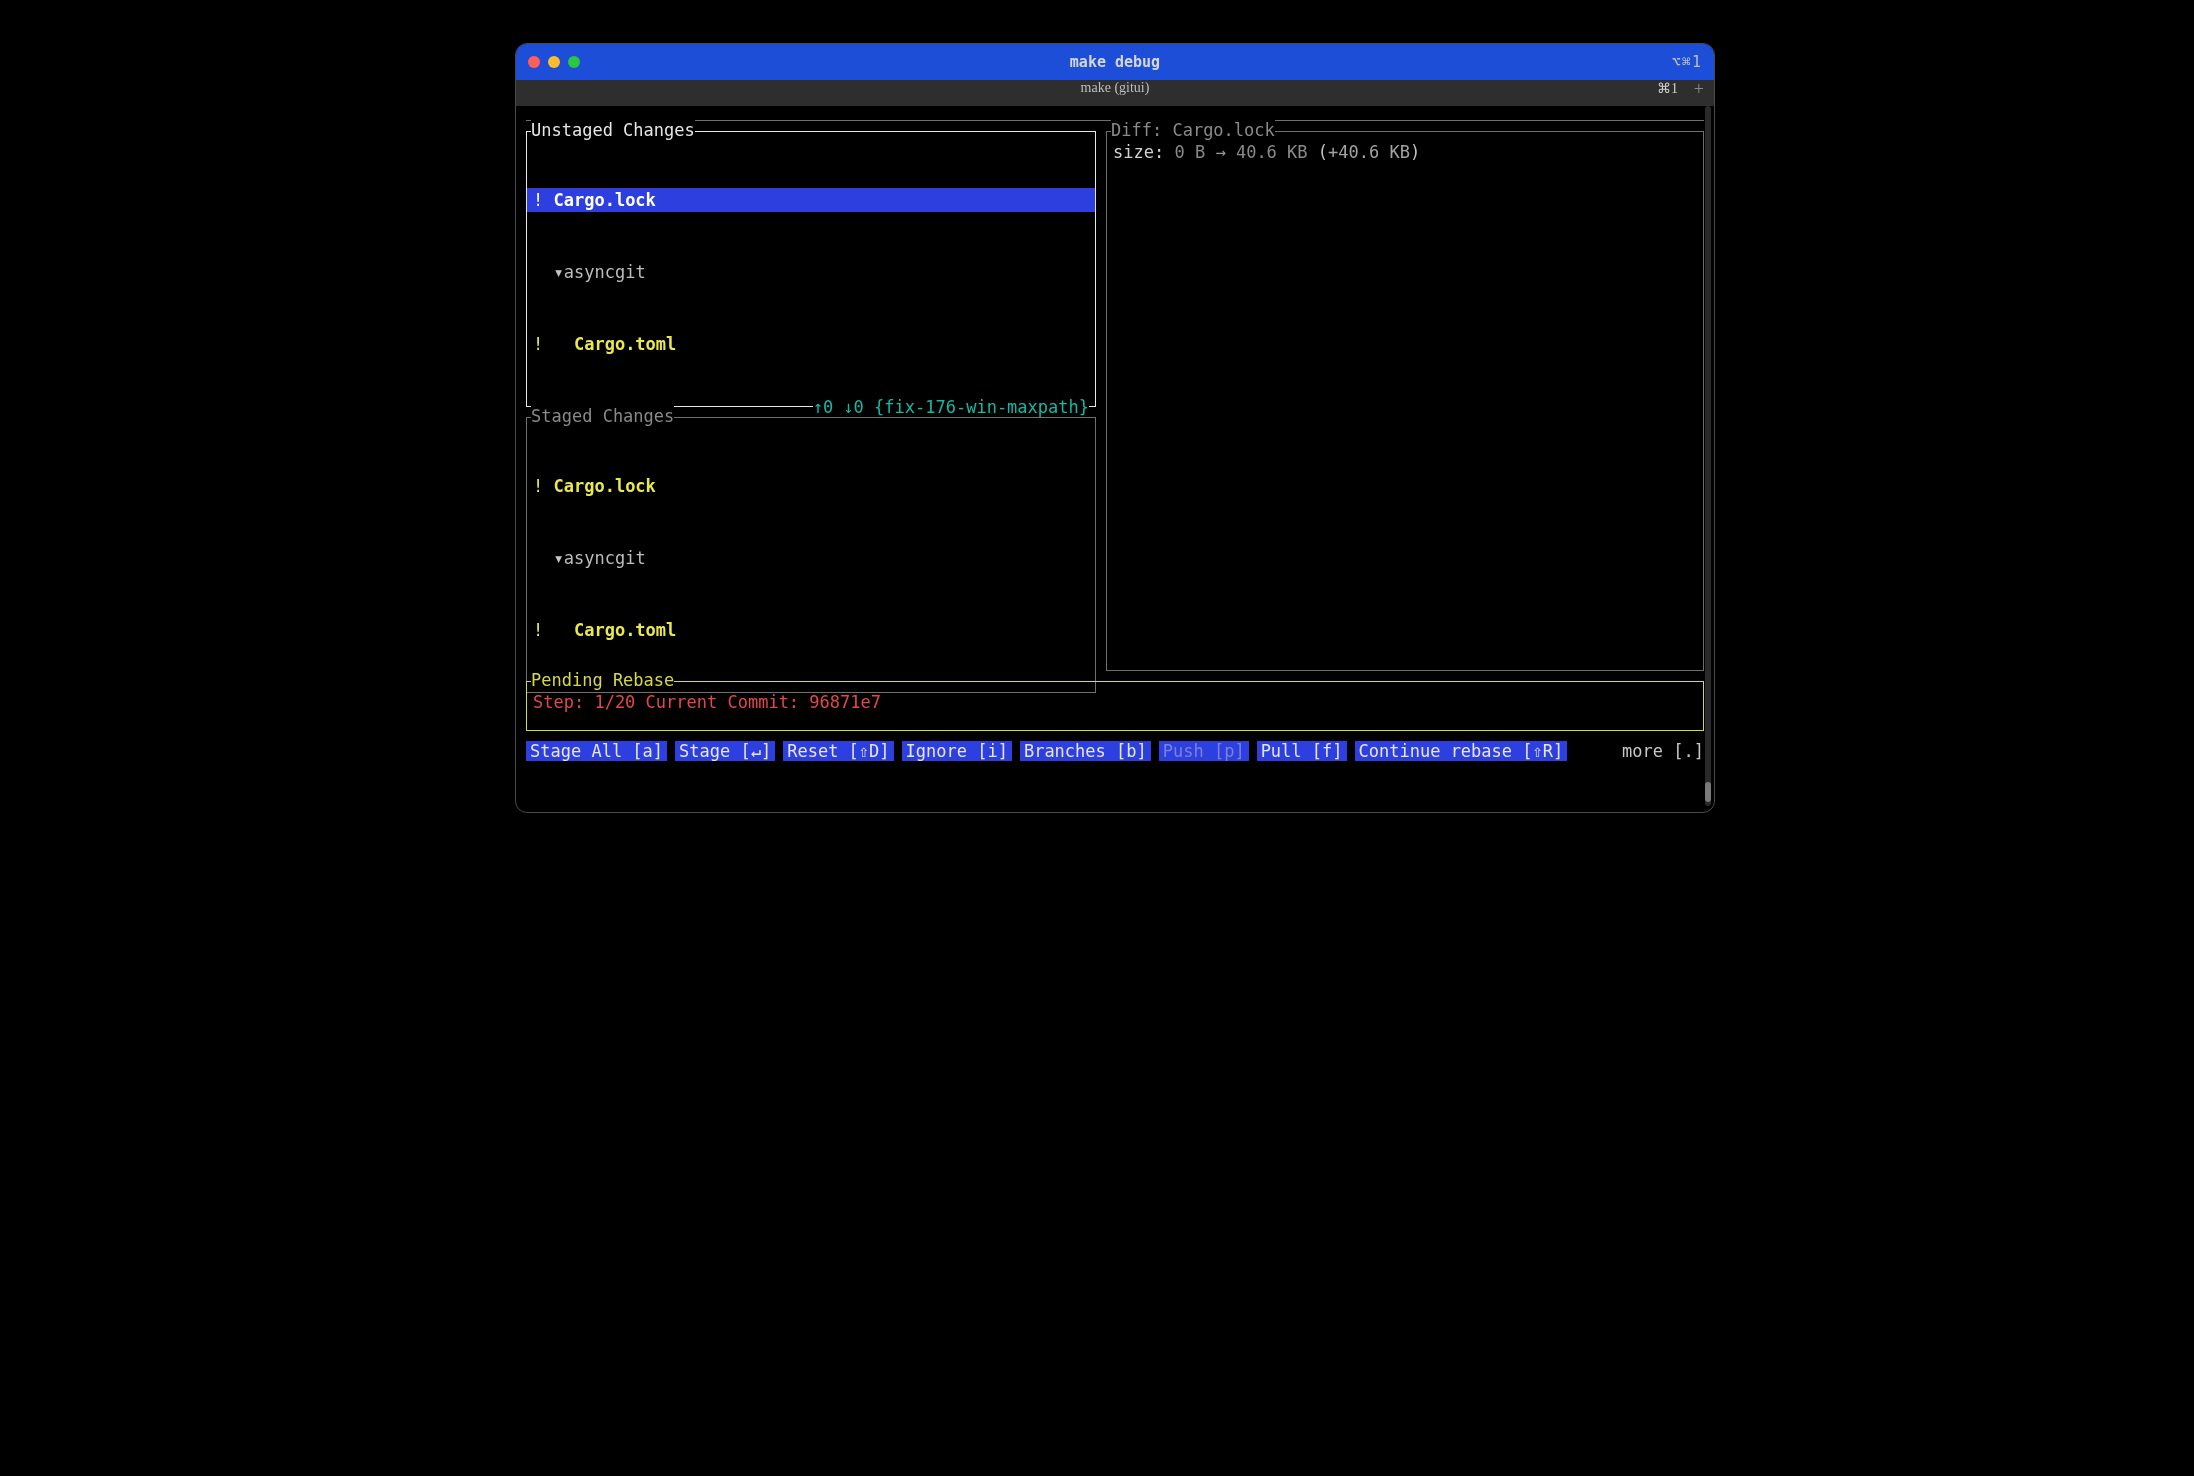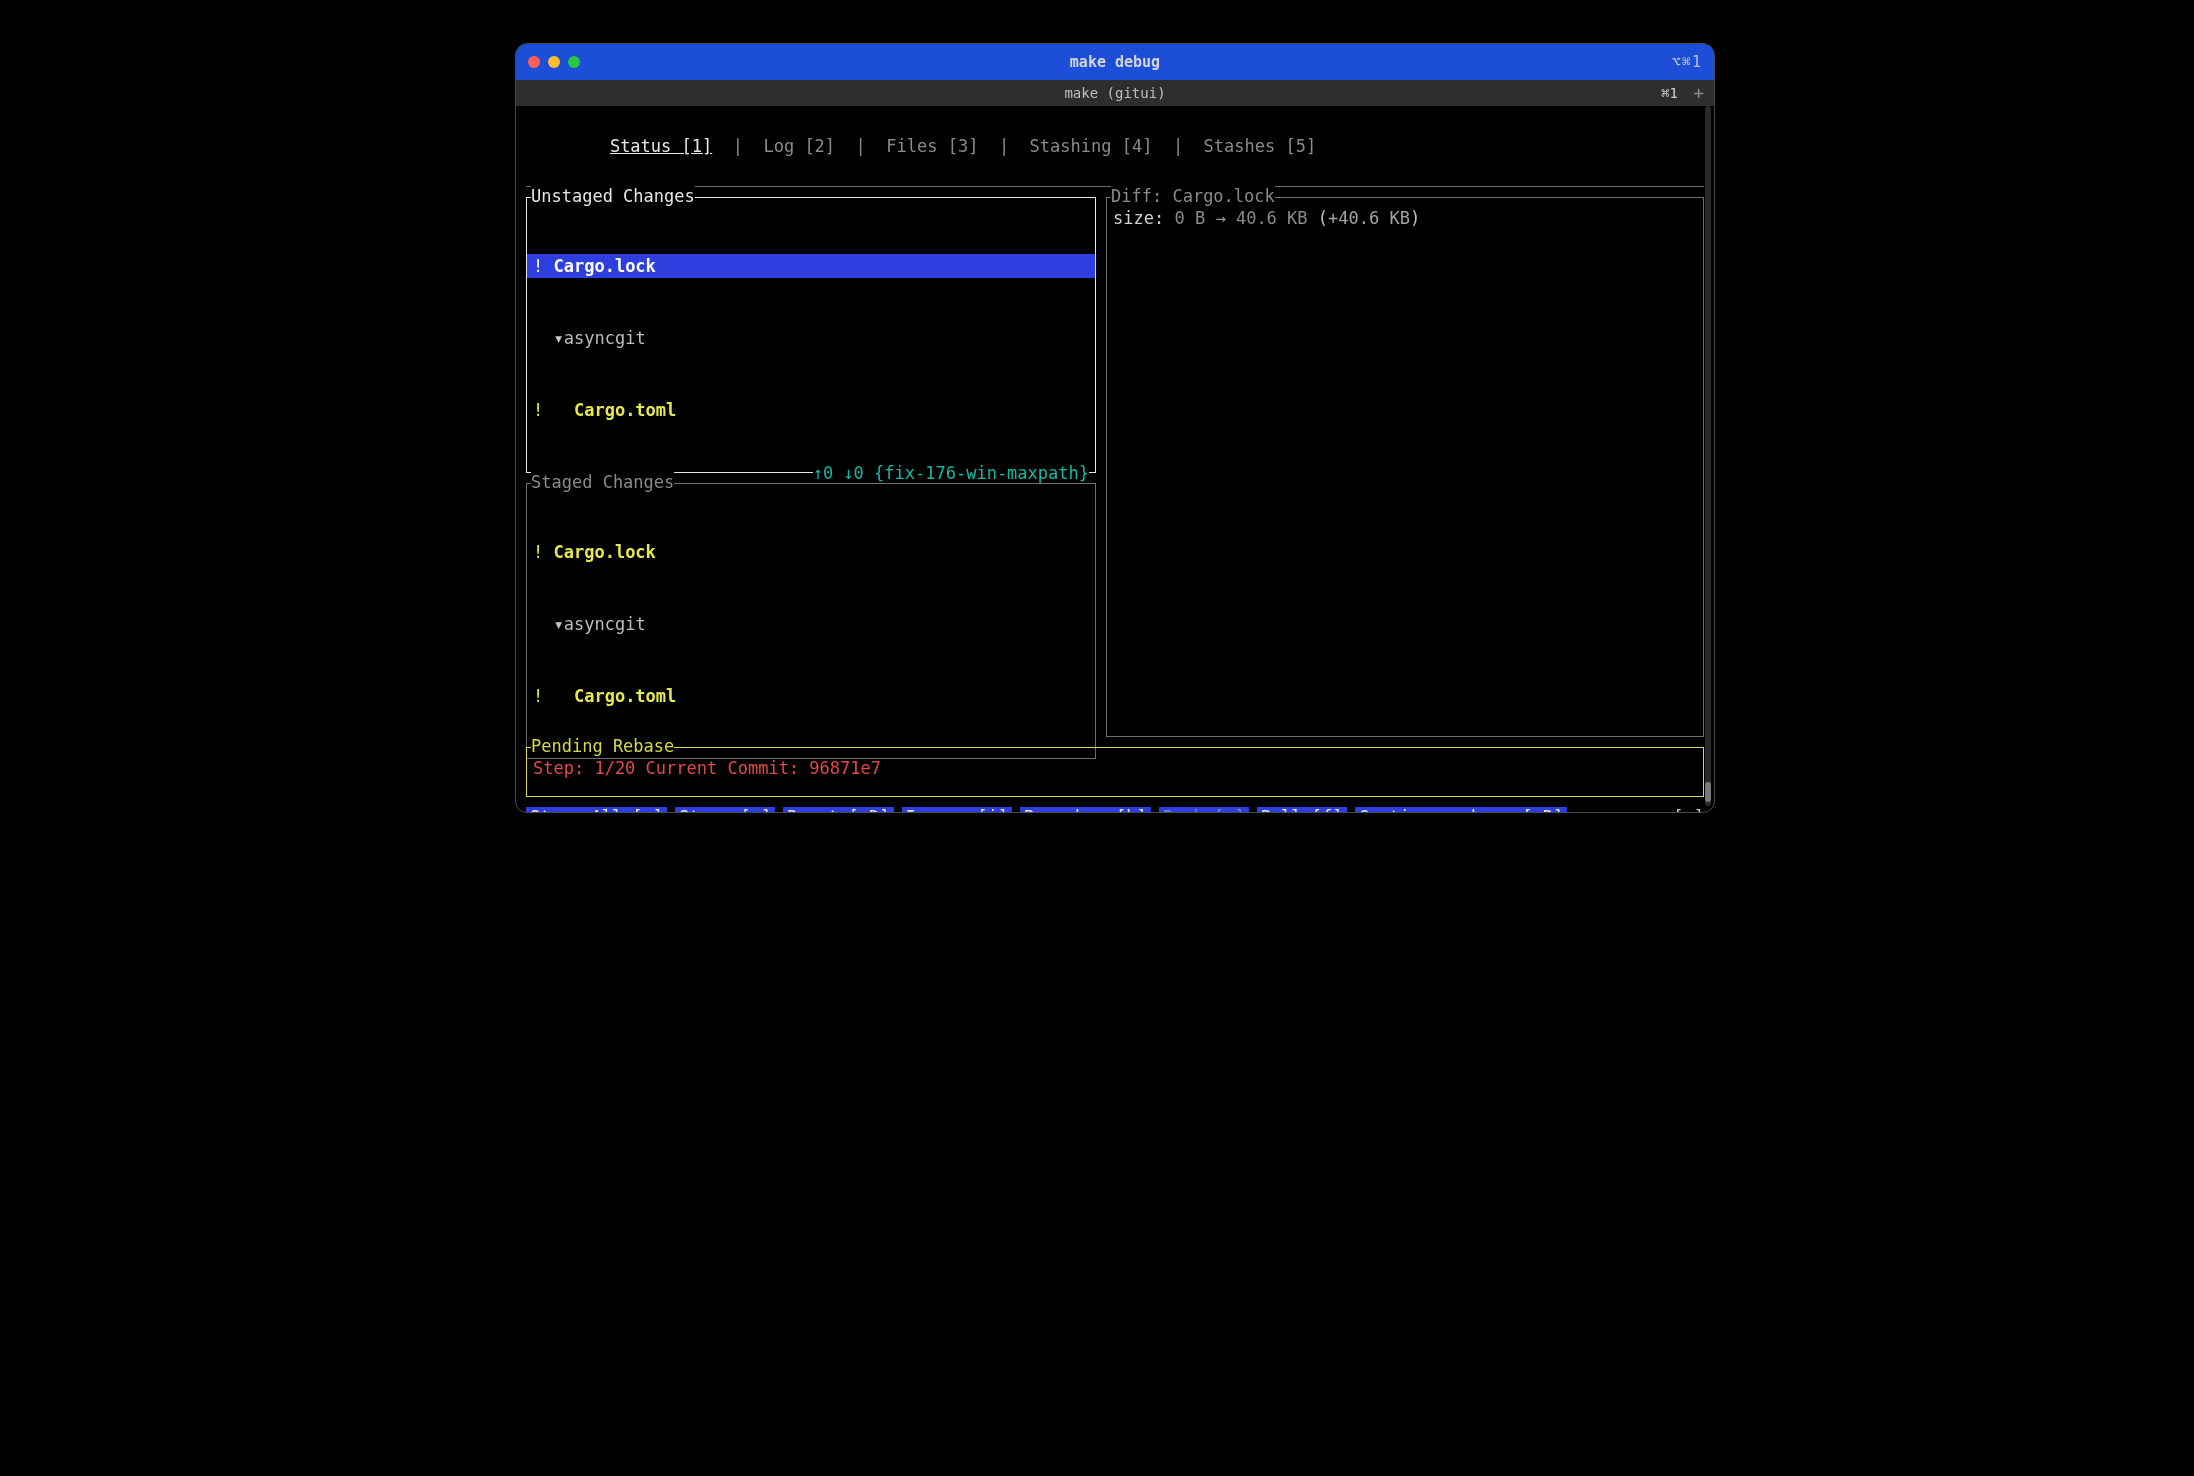--- a/index.html
+++ b/index.html
@@ -30,23 +30,23 @@
   .dot { width: 12px; height: 12px; border-radius: 50%; }
   .dot.red    { background: #ff5f57; }
   .dot.yellow { background: #febc2e; }
   .dot.green  { background: #28c840; }
   .title-center { position: absolute; left:0; right:0; text-align:center; font-weight:600; color:#d6d6d6; font-size:15px; }
   .title-right { position:absolute; right:12px; color:#bfbfbf; font-size:15px; letter-spacing:1px;}
 
   .tabbar {
     height: 26px;
     background: #2e2e2e;
-    display:flex; align-items:center; justify-content:center;
+    display:flex; justify-content:center;
     position:relative;
-    font-size:14px; color:#bfbfbf;
+    font-size:14px; color:#bfbfbf;font-family:Liberation Serif, serif;
   }
   .tabbar .tab-right { position:absolute; right:36px; color:#cfcfcf;}
   .tabbar .plus { position:absolute; right:10px; color:#8a8a8a; font-size:18px; line-height:1;}
 
   .term {
     position:absolute; left:0; right:0; top:62px; bottom:0;
     padding: 10px 10px 6px 10px;
   }
 
   .tabsrow { color:#8a8a8a; white-space:pre; padding: 0 2px 6px 2px; }
@@ -146,23 +146,20 @@
     </div>
 
     <div class="tabbar">
       <span>make (gitui)</span>
       <span class="tab-right">⌘1</span>
       <span class="plus">+</span>
     </div>
 
     <div class="term">
 
-      <div class="tabsrow">
-        <span class="active">Status [1]</span><span class="sep">  |  </span><span class="itm">Log [2]</span><span class="sep">  |  </span><span class="itm">Files [3]</span><span class="sep">  |  </span><span class="itm">Stashing [4]</span><span class="sep">  |  </span><span class="itm">Stashes [5]</span>
-      </div>
       <hr class="hr">
 
       <div class="cols">
         <div class="leftcol">
           <div class="panel focused" style="height:310px">
             <span class="panel-title">Unstaged Changes</span>
             <div class="body">
               <span class="file-row selected"><span class="mark">! </span><span class="name">Cargo.lock</span></span>
               <span class="file-row folder"><span class="mark">  </span><span>▾</span><span class="name">asyncgit</span></span>
               <span class="file-row"><span class="mark">!   </span><span class="name">Cargo.toml</span></span>

